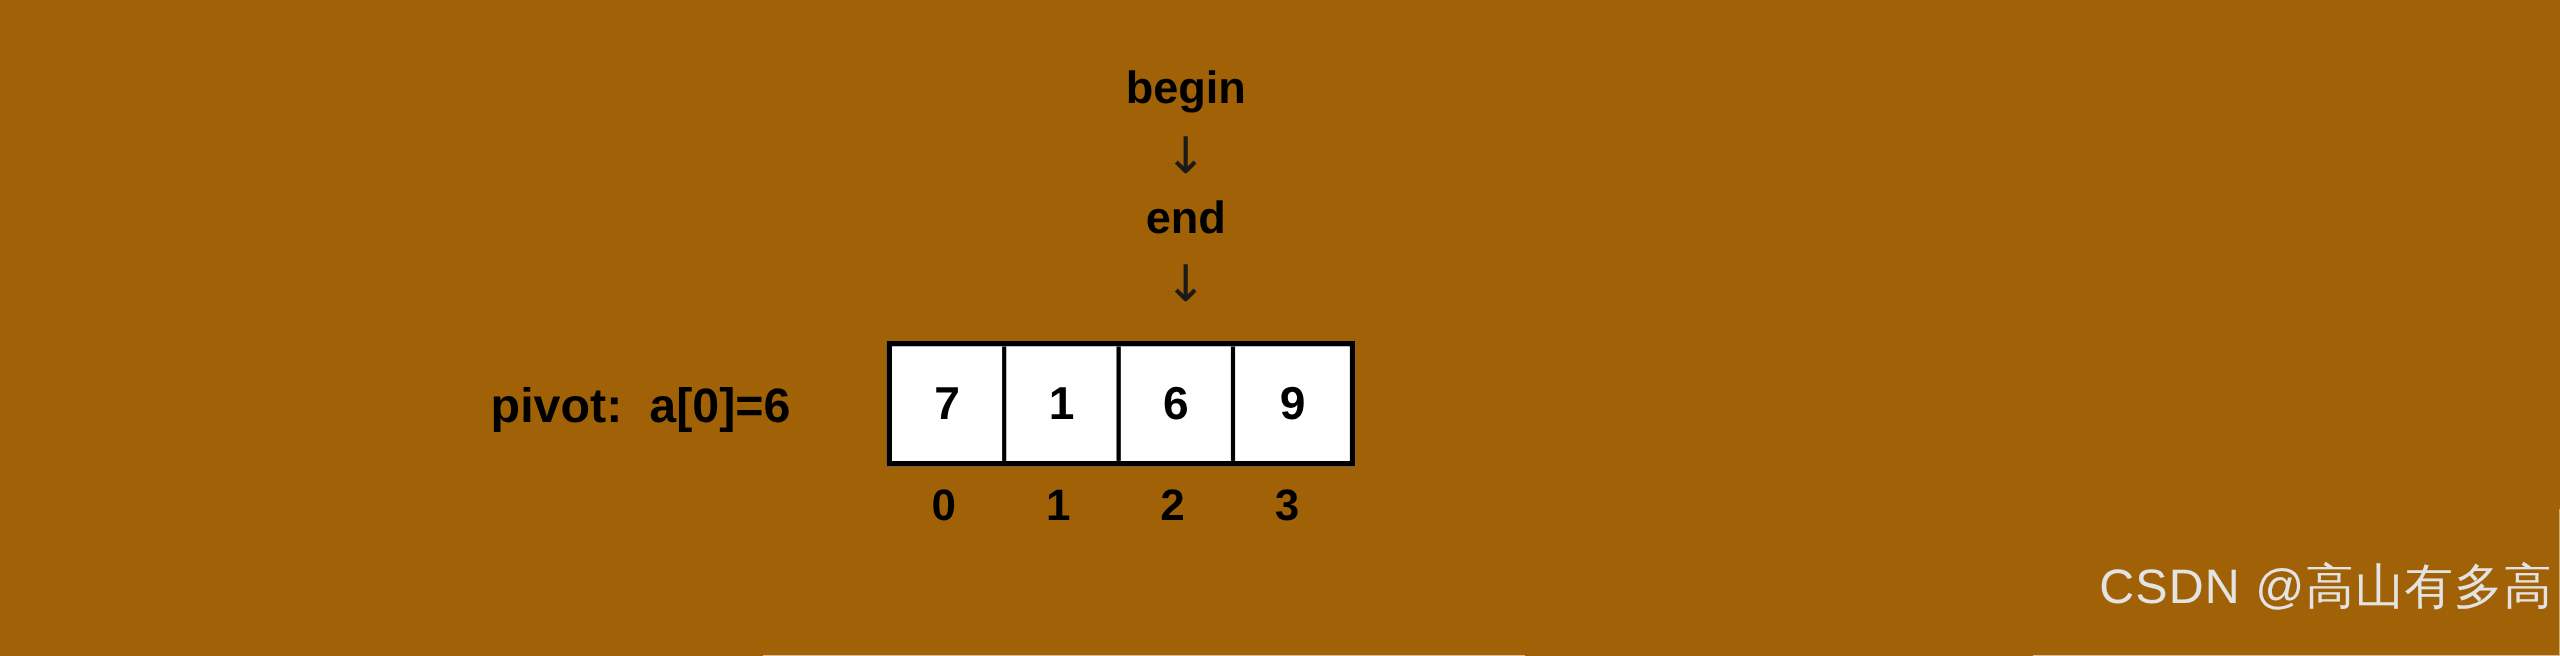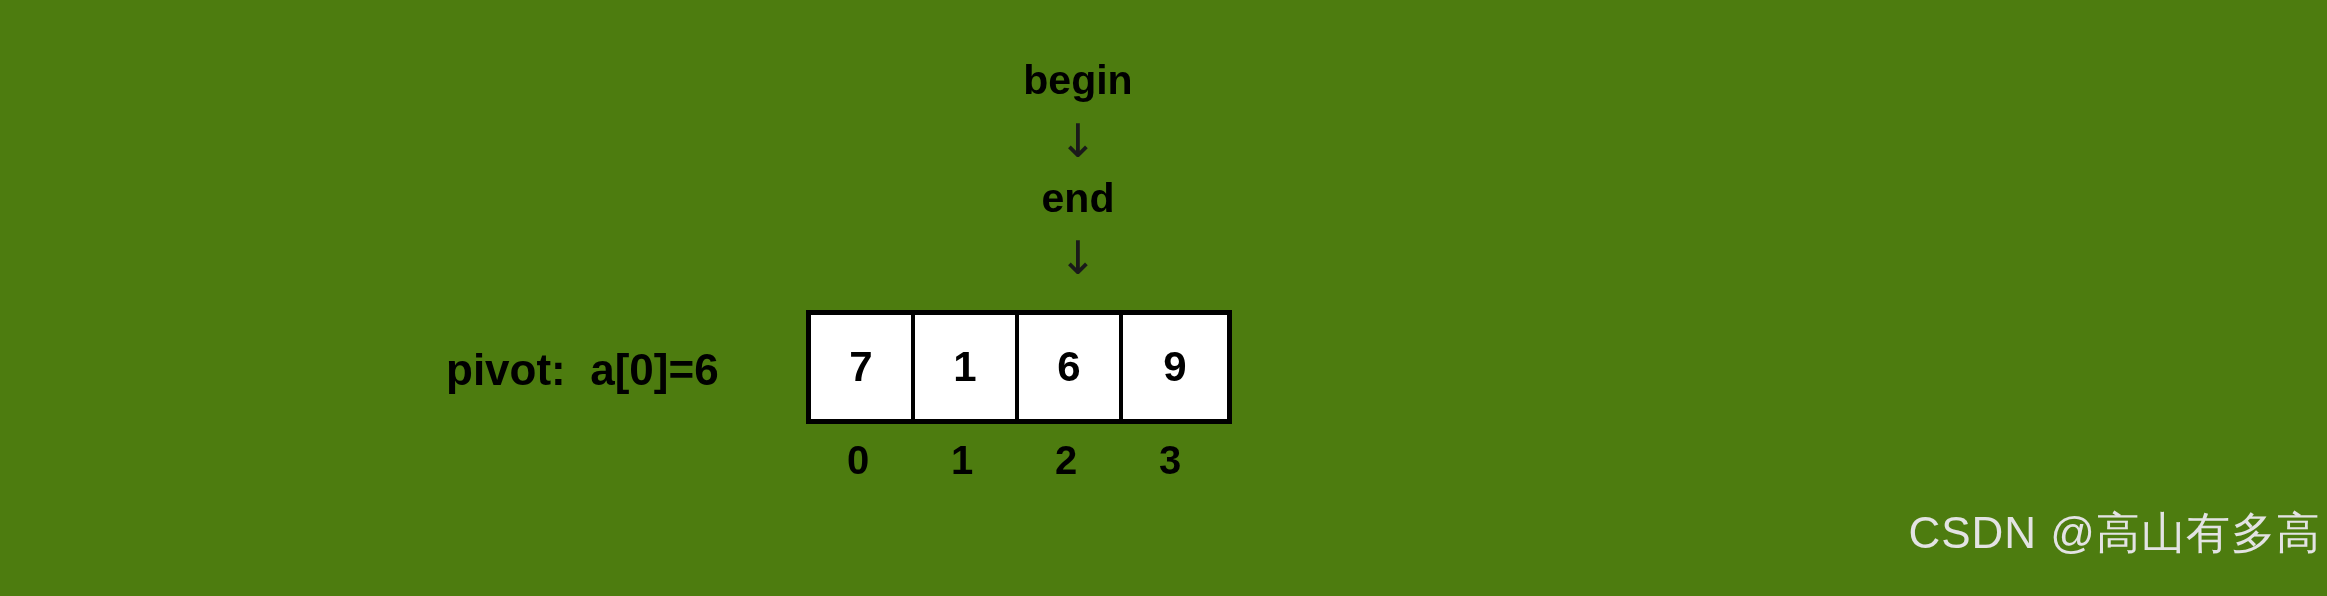--- a/index.html
+++ b/index.html
@@ -11,21 +11,21 @@
   body {
     font-family: "Liberation Sans", "DejaVu Sans", sans-serif;
     color: #000000;
   }
 
   
   #stage {
     position: relative;
     width: 2327px;
     height: 596px;
-    background: #4d7c0f;
+    background: #a16207;
     overflow: hidden;
   }
 
   .abs { position: absolute; }
 
   
   .pointer-stack {
     left: 1008px;
     top: 60px;
     width: 140px;

